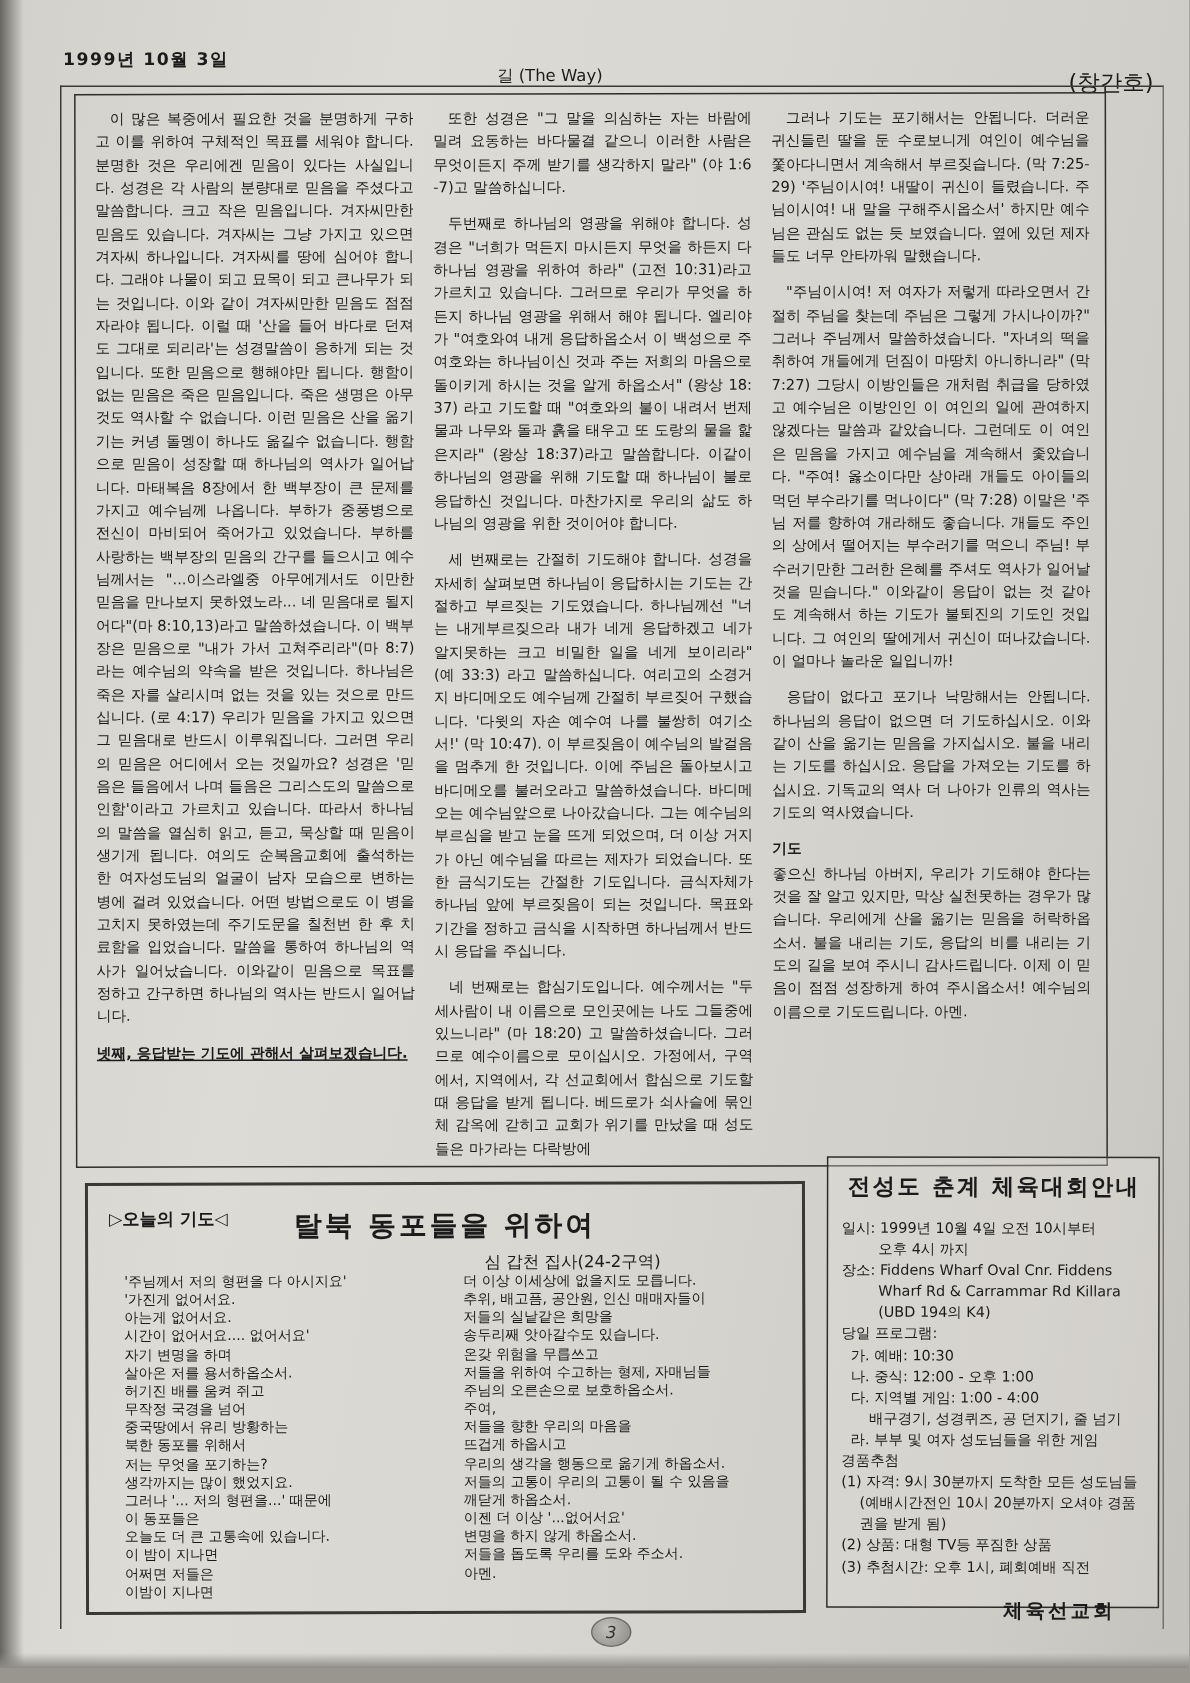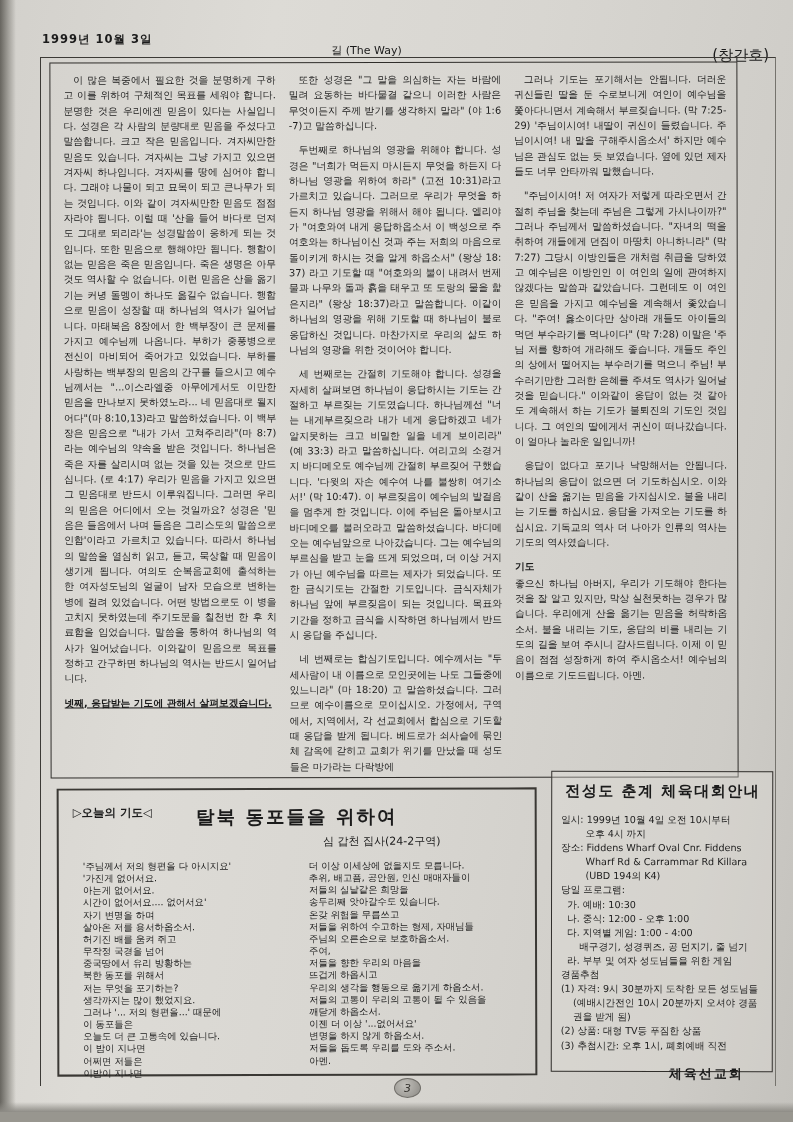--- a/index.html
+++ b/index.html
@@ -25,21 +25,21 @@
   .col p{margin:0 0 9px 0;text-indent:1em;}
   .col p.noindent{text-indent:0;}
   .col p.bold{font-weight:bold;text-decoration:underline;}
   .col p.head{font-weight:bold;text-indent:0;margin:0 0 1px 0;}
 
   .prayer-box{position:absolute;left:57px;top:788px;width:480px;height:288px;
     border:2px solid #3a3834;box-sizing:border-box;padding:10px 14px 6px 14px;transform:rotate(-0.15deg);}
   .prayer-label{position:absolute;left:14px;top:15px;font-size:11.5px;font-weight:bold;text-align:center;}
   .prayer-title{text-align:center;font-size:18.5px;font-weight:bold;letter-spacing:2px;margin-top:4px;}
   .prayer-byline{text-align:center;font-size:11px;margin-top:5px;padding-left:170px;}
-  .poem{display:flex;gap:14px;margin-top:11px;padding-left:10px;}
+  .poem{display:flex;gap:14px;padding-left:10px;}
   .poem-col{flex:1;font-size:9.4px;line-height:12.15px;}
   .poem-col div{white-space:pre-wrap;}
 
   .sports-box{position:absolute;left:551px;top:771px;width:222px;height:301px;
     border:1.5px solid #2f2d2a;box-sizing:border-box;padding:9px 8px 4px 9px;transform:rotate(0.1deg);background:rgba(226,224,219,0.35);}
   .sports-title{text-align:center;font-size:15px;font-weight:bold;letter-spacing:1.5px;margin:1px 0 12px 0;}
   .sports-lines div{white-space:pre-wrap;font-size:9.6px;line-height:14.1px;}
   .sports-signature{text-align:right;font-size:13px;font-weight:bold;margin-top:12px;padding-right:20px;letter-spacing:2px;}
 
   .page-number{position:absolute;left:394px;top:1078px;width:25px;height:18px;border-radius:50%;

